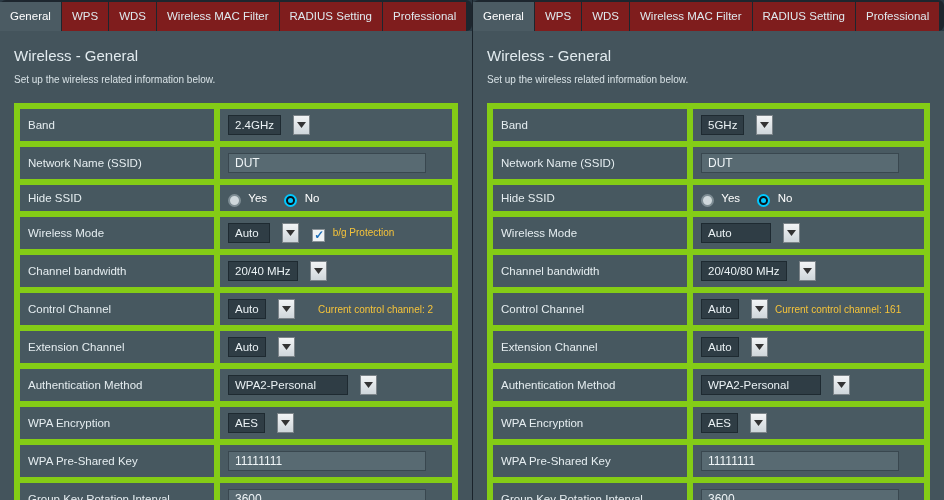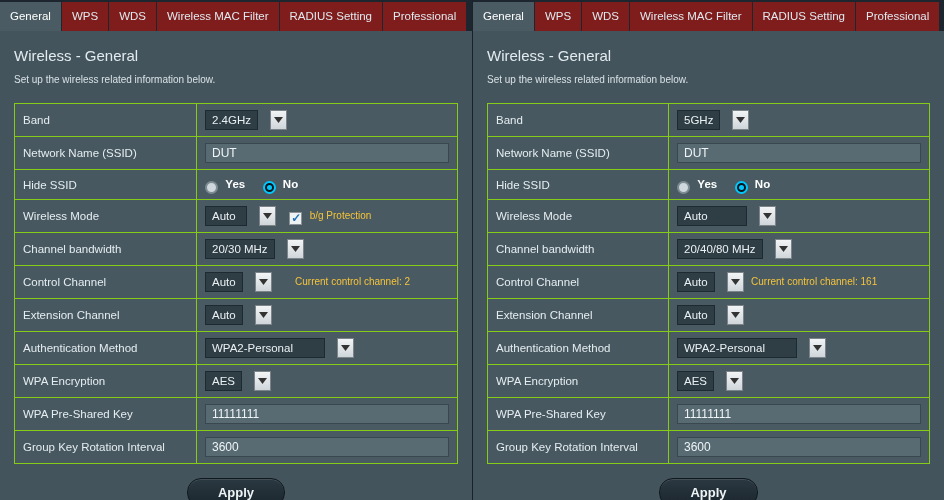--- a/index.html
+++ b/index.html
@@ -17,20 +17,21 @@
       width: 472px;
       background: #2b3a44;
       position: relative;
     }
     .panel + .panel { border-left: 1px solid #1a232b; }
     .tabs {
       display: flex;
       background: #1d262e;
       border-bottom: none;
       padding-top: 2px;
+      border-radius: 6px;
     }
     .tab {
       padding: 8px 10px 9px;
       color: #dfe9ee;
       font-size: 11.5px;
       background: #7f1d1d;
       margin-right: 1px;
       cursor: pointer;
       white-space: nowrap;
     }
@@ -51,21 +52,21 @@
     .page-sub {
       font-size: 10px;
       color: #d8e2e6;
       padding-bottom: 18px;
     }
     .form-table {
       width: 100%;
       border-collapse: collapse;
     }
     .form-table td {
-      border: 1px solid #84cc16;
+      border: 6px solid #84cc16;
       padding: 6px 8px;
       background: #495a62;
       vertical-align: middle;
       height: 30px;
     }
     .form-table td.label {
       width: 200px;
       background: #475860;
       color: #e5edf0;
       font-size: 11.5px;
@@ -95,28 +96,28 @@
       justify-content: center;
       cursor: pointer;
     }
     .sel-btn svg { display:block; }
     .txt {
       background: #586a72;
       border: 1px solid #39474f;
       color: #eff5f7;
       padding: 3px 6px;
       font-size: 12px;
-      width: 244px;
+      width: 198px;
       height: 20px;
     }
     .radio {
       vertical-align: middle;
       margin-right: 4px;
     }
-    .radio-lbl { margin-right: 14px; font-size:11.5px;font-weight:bold;}
+    .radio-lbl { margin-right: 14px; font-size:11.5px;}
     .chk { vertical-align: middle; margin: 0 4px 0 10px; }
     .accent { color: #f6c43a; font-size:10px;}
     .apply-wrap { text-align: center; padding: 14px 0 16px; background:#44545c;}
     .apply {
       background: linear-gradient(#2a3841,#1b262d);
       border: 1px solid #10181d;
       border-radius: 14px;
       color: #eef4f6;
       padding: 6px 30px;
       font-size: 13px;
@@ -191,21 +192,21 @@
                 </span>
           </span>
           <input type="checkbox" class="chk" checked="" style="">
           <span class="accent">b/g Protection</span>
         </td>
       </tr>
       <tr>
         <td class="label">Channel bandwidth</td>
         <td>
           <span class="sel-wrap">
-            <span class="sel">20/30 MHz</span>
+            <span class="sel">20/40 MHz</span>
             <span class="sel-btn">
                   <svg width="9" height="6">
                     <polygon points="0,0 9,0 4.5,6" fill="#333"></polygon>
                   </svg>
                 </span>
           </span>
         </td>
       </tr>
       <tr>
         <td class="label">Control Channel</td>

